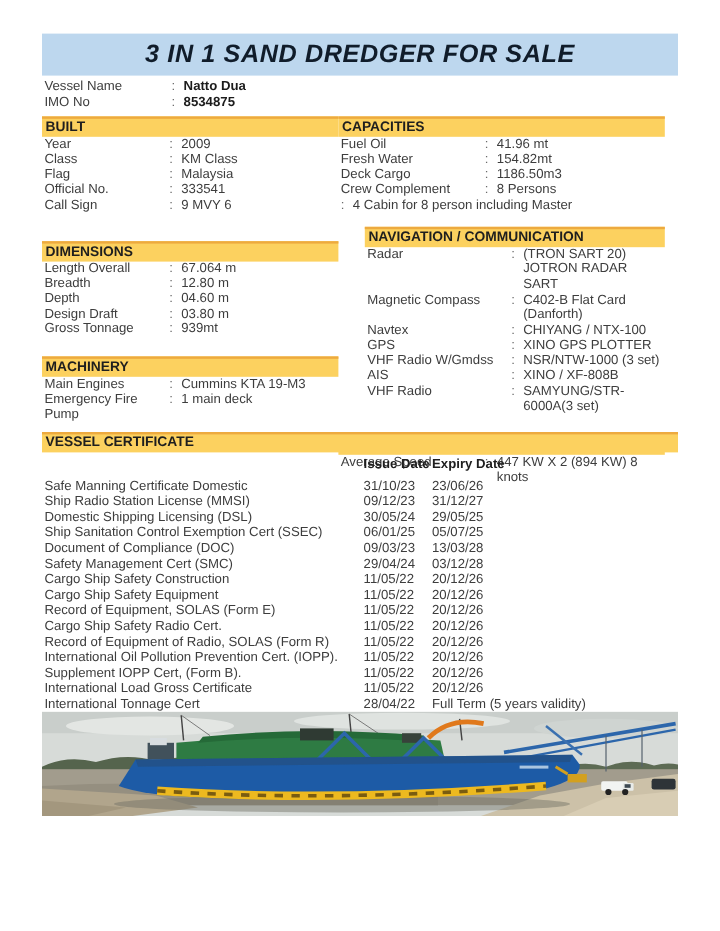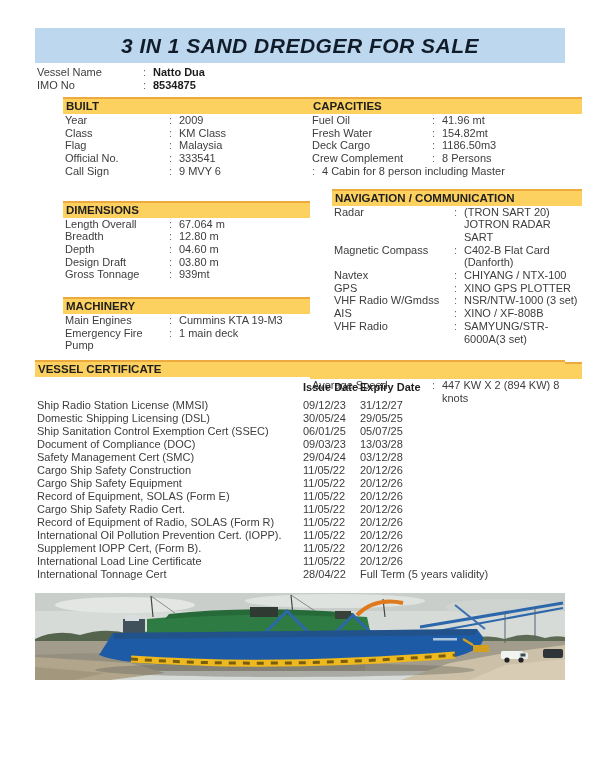--- a/index.html
+++ b/index.html
@@ -9,21 +9,21 @@
   .title-bar{position:absolute;left:35px;top:28px;width:530px;height:35px;background:#bdd7ee;
              font-style:italic;font-weight:bold;font-size:21px;line-height:35px;text-align:center;
              color:#101c2a;letter-spacing:.5px;}
   
   .vessel-info{position:absolute;left:37px;top:66px;width:420px;font-size:11px;}
   .vrow{display:flex;line-height:13px;}
   .vrow .lab{width:106px;}
   .colon{width:10px;color:#6a6a6a;}
   .vrow .val{font-weight:bold;color:#1c1c1c;}
   
-  .cols{position:absolute;left:52px;top:97px;width:530px;display:flex;justify-content:flex-end;}
+  .cols{position:absolute;left:35px;top:97px;width:530px;display:flex;justify-content:flex-start;}
   .col-left{width:247px;}
   .col-right{width:272px;}
   .sec-h{background:#fcd15f;border-top:2px solid #edaa3f;font-weight:bold;font-size:11.5px;
          line-height:14px;padding:0 0 1px 3px;color:#1e1e1e;}
   .srow{display:flex;font-size:11px;line-height:12.7px;padding-left:2px;}
   .col-left .lab{width:104px;}
   .col-right .lab{width:120px;}
   .srow .val{flex:1;}
   .m-dim{margin-top:23px;}
   .m-mach{margin-top:16px;}
@@ -237,20 +237,25 @@
 
   <div class="cert-bar sec-h">VESSEL CERTIFICATE</div>
 
   <div class="cert-table">
     <div class="thead">
       <span class="c-name"></span>
       <span class="c-issue">Issue Date</span>
       <span class="c-exp">Expiry Date</span>
     </div>
     <div class="trow">
+        <span class="c-name">Safe Manning Certificate Domestic</span>
+        <span class="c-issue">31/10/23</span>
+        <span class="c-exp">23/06/26</span>
+      </div>
+    <div class="trow">
         <span class="c-name">Ship Radio Station License (MMSI)</span>
         <span class="c-issue">09/12/23</span>
         <span class="c-exp">31/12/27</span>
       </div>
     <div class="trow">
         <span class="c-name">Domestic Shipping Licensing (DSL)</span>
         <span class="c-issue">30/05/24</span>
         <span class="c-exp">29/05/25</span>
       </div>
     <div class="trow">
@@ -297,21 +302,21 @@
         <span class="c-name">International Oil Pollution Prevention Cert. (IOPP).</span>
         <span class="c-issue">11/05/22</span>
         <span class="c-exp">20/12/26</span>
       </div>
     <div class="trow">
         <span class="c-name">Supplement IOPP Cert, (Form B).</span>
         <span class="c-issue">11/05/22</span>
         <span class="c-exp">20/12/26</span>
       </div>
     <div class="trow">
-        <span class="c-name">International Load Line Certificate</span>
+        <span class="c-name">International Load Gross Certificate</span>
         <span class="c-issue">11/05/22</span>
         <span class="c-exp">20/12/26</span>
       </div>
     <div class="trow">
         <span class="c-name">International Tonnage Cert</span>
         <span class="c-issue">28/04/22</span>
         <span class="c-exp">Full Term (5 years validity)</span>
       </div>
   </div>
 

